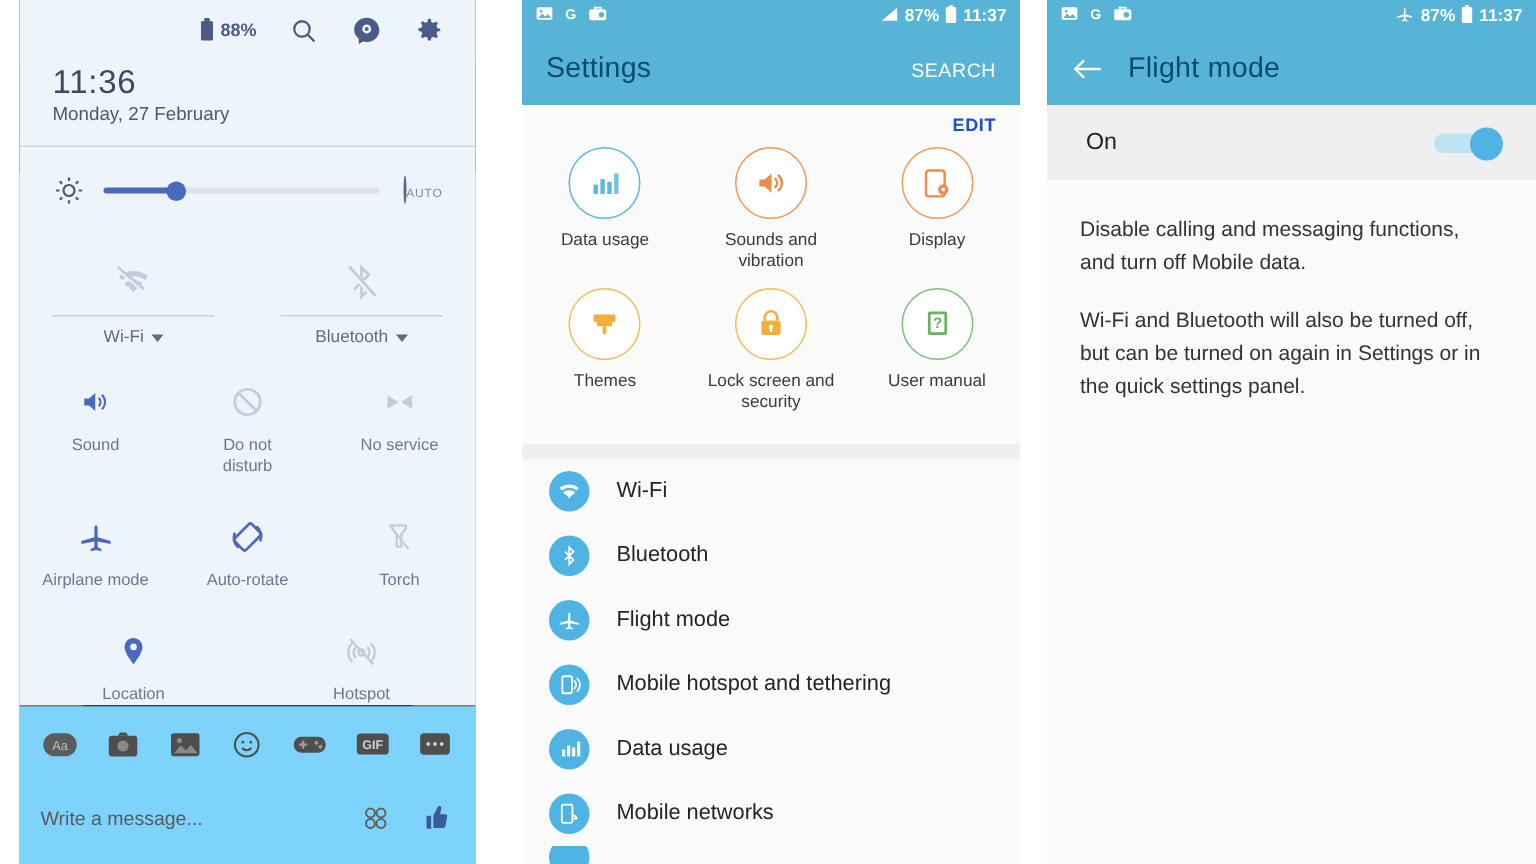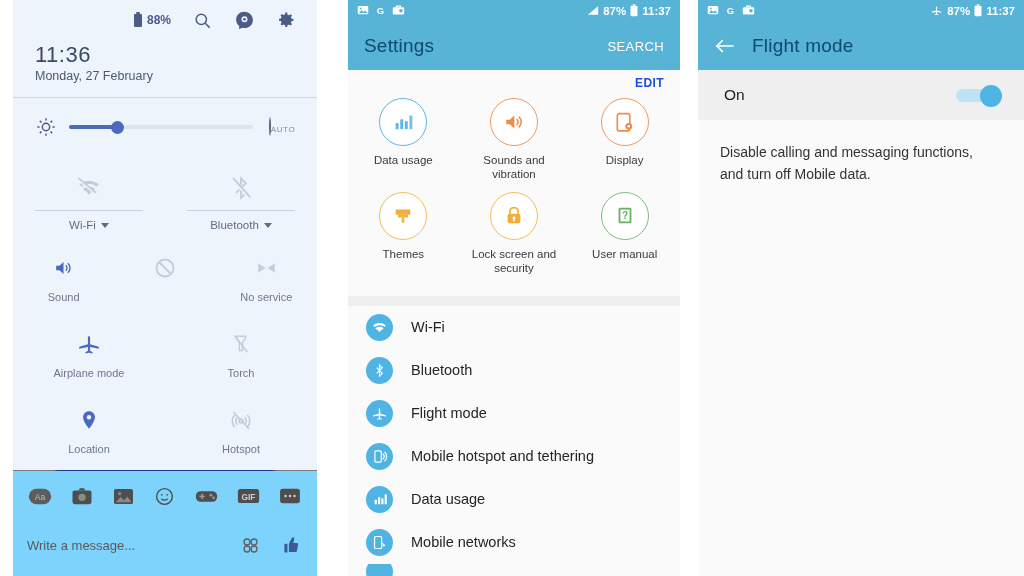--- a/index.html
+++ b/index.html
@@ -223,39 +223,50 @@
             </div>
             <div class="glbl">Sound</div>
           </div>
           <div class="qs-cell">
             <div class="gic">
               <svg width="24" height="24" viewBox="0 0 24 24" fill="none" stroke="#c3cdda" stroke-width="1.8">
                   <circle cx="12" cy="12" r="8.5"></circle>
                   <line x1="6.5" y1="6.5" x2="17.5" y2="17.5"></line>
                 </svg>
             </div>
+            <div class="glbl">Do not<br>disturb</div>
           </div>
           <div class="qs-cell">
             <div class="gic">
               <svg width="25" height="22" viewBox="0 0 24 24" fill="#c3cdda">
                   <path d="M3 7l8 5-8 5V7z"></path>
                   <path d="M21 7l-8 5 8 5V7z"></path>
                 </svg>
             </div>
             <div class="glbl">No service</div>
           </div>
         </div>
         <div class="qs-row qs-row2">
           <div class="qs-cell">
             <div class="gic">
               <svg width="26" height="26" viewBox="0 0 24 24" fill="#4a6bbd">
                   <path d="M21 14.5l-8-2.3V6.2c0-.8-.5-1.5-1-1.5s-1 .7-1 1.5v6L3 14.5v1.8l8-1.5v3.4l-2.3 1.4v1.2l3.3-.8 3.3.8v-1.2L13 18.2v-3.4l8 1.5v-1.8z"></path>
                 </svg>
             </div>
             <div class="glbl">Airplane mode</div>
+          </div>
+          <div class="qs-cell">
+            <div class="gic">
+              <svg width="26" height="26" viewBox="0 0 24 24" fill="none" stroke="#4a6bbd" stroke-width="1.7">
+                  <rect x="7" y="4.5" width="10" height="15" rx="1.5" transform="rotate(45 12 12)"></rect>
+                  <path d="M4 10a8.5 8.5 0 002 8" stroke-linecap="round"></path>
+                  <path d="M20 14a8.5 8.5 0 00-2-8" stroke-linecap="round"></path>
+                </svg>
+            </div>
+            <div class="glbl">Auto-rotate</div>
           </div>
           <div class="qs-cell">
             <div class="gic">
               <svg width="22" height="24" viewBox="0 0 24 24" fill="none" stroke="#c3cdda" stroke-width="1.6">
                   <path d="M7 3.5h10v2.5l-3.3 4v9h-3.4v-9L7 6V3.5z"></path>
                   <line x1="5" y1="3" x2="19" y2="21"></line>
                 </svg>
             </div>
             <div class="glbl">Torch</div>
           </div>
@@ -600,16 +611,17 @@
     <div class="toggle-row">
       <span class="t-lbl">On</span>
       <span class="switch">
         <span class="strack"></span>
         <span class="sknob"></span>
       </span>
     </div>
 
     <div class="desc">
       <p>Disable calling and messaging functions, and turn off Mobile data.</p>
+      <p>Wi-Fi and Bluetooth will also be turned off, but can be turned on again in Settings or in the quick settings panel.</p>
     </div>
   </div>
 
 </div>
 
 </body></html>

